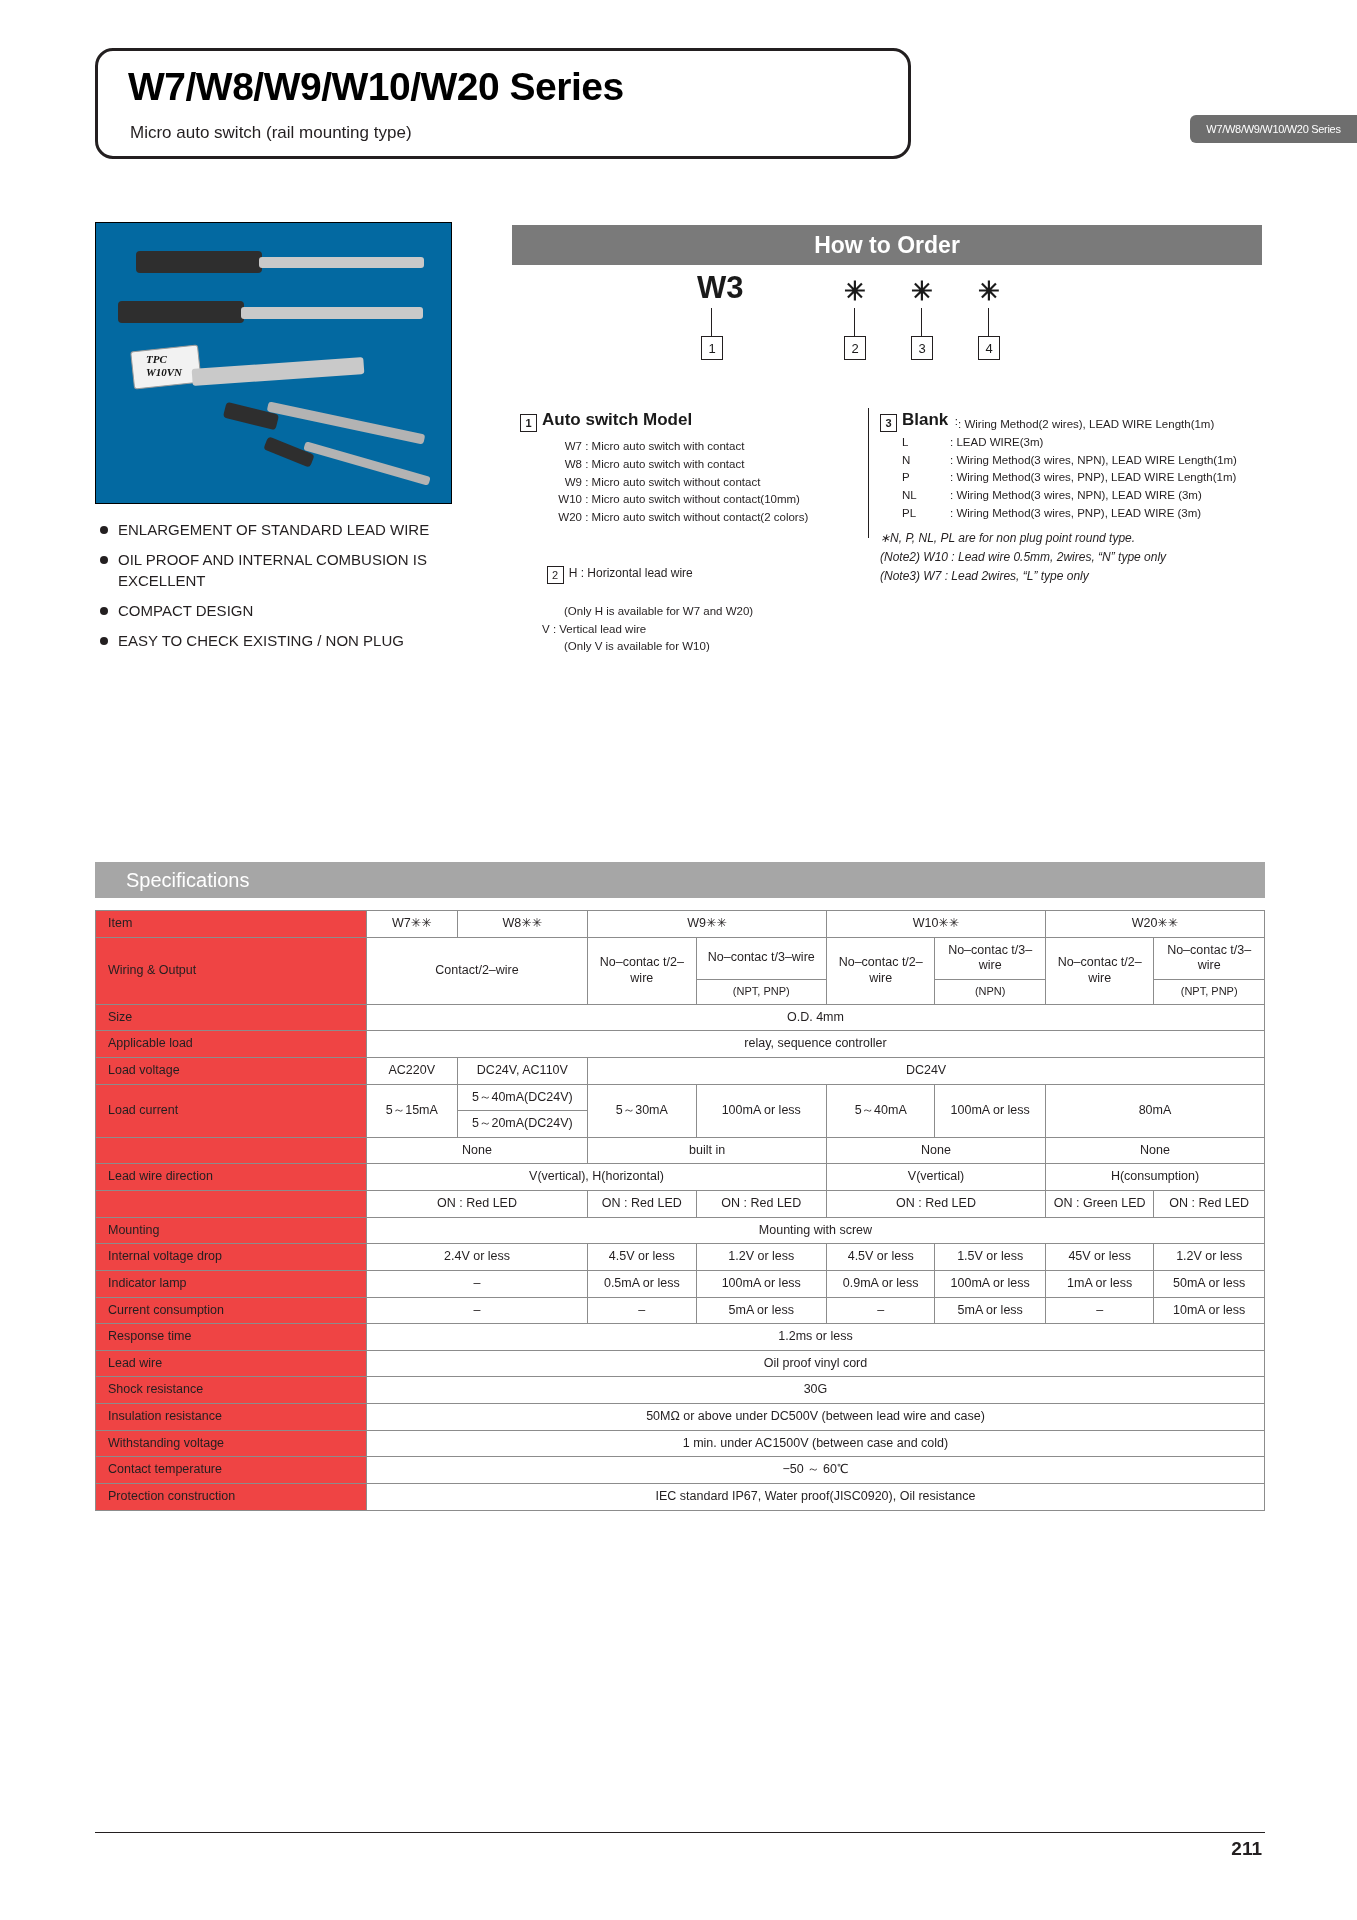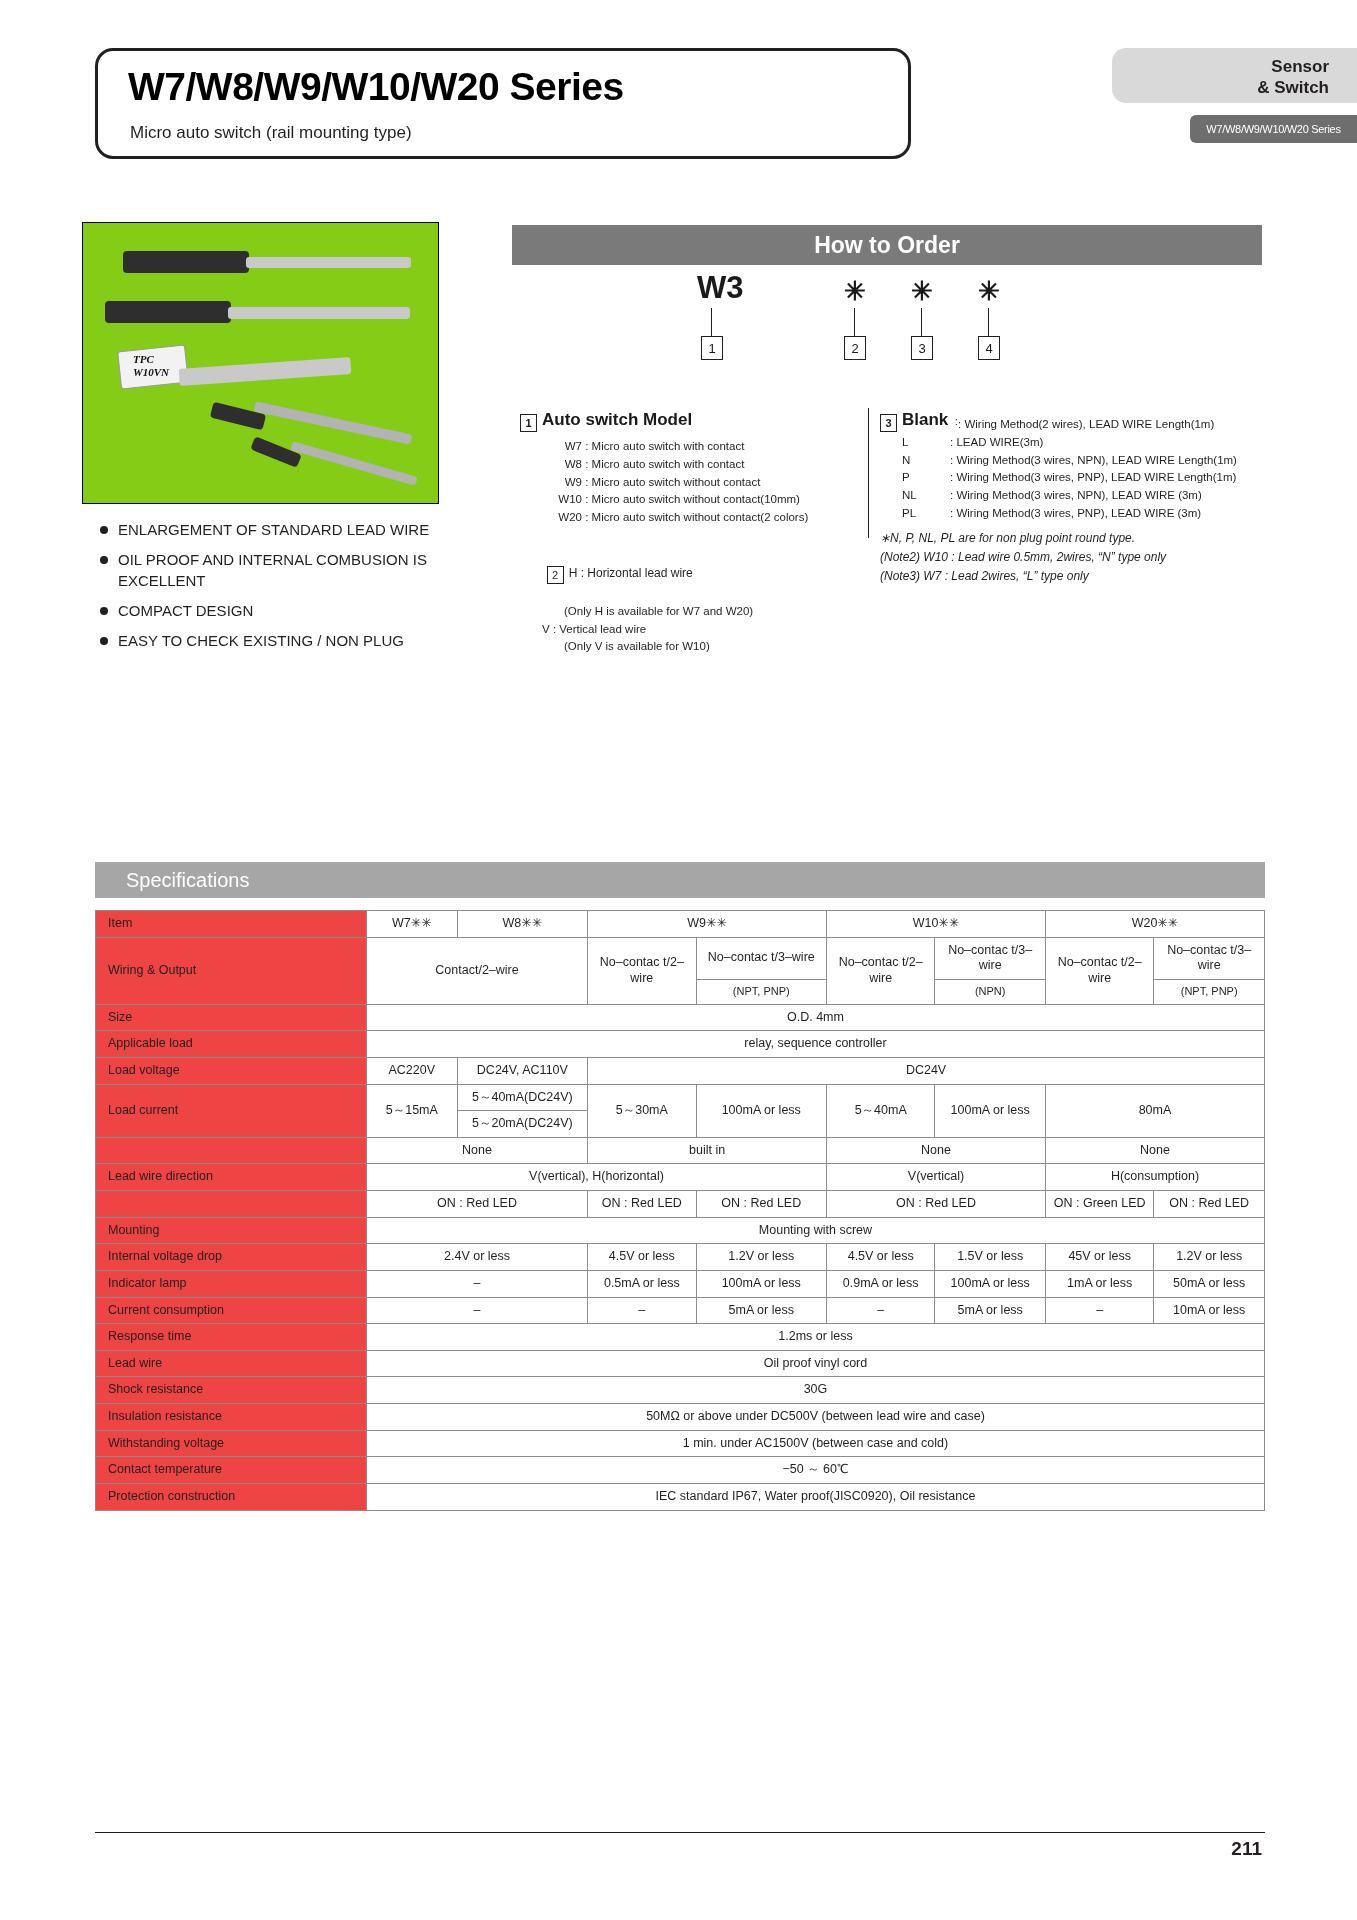--- a/index.html
+++ b/index.html
@@ -33,22 +33,22 @@
   .corner-tab span.l2{font-weight:bold;}
   .corner-strip{
     position:absolute;right:0;top:115px;width:167px;height:28px;
     background:#6e6e6e;border-radius:6px 0 0 6px;
     color:#fff;font-size:11px;display:flex;align-items:center;justify-content:center;
     letter-spacing:-0.3px;
   }
 
   
   .photo{
-    position:absolute;left:82px;top:222px;width:355px;height:280px;
-    border:1px solid #000;background:#84cc16;overflow:hidden;
+    position:absolute;left:95px;top:222px;width:355px;height:280px;
+    border:1px solid #000;background:#0369a1;overflow:hidden;
   }
   .sw{position:absolute;background:#2e2e2e;border-radius:4px;}
   .lead{position:absolute;background:#c9c9c9;border-radius:3px;}
   .lead.dark{background:#b3b3b3;}
   .whitebody{
     position:absolute;background:#f2f2f2;border:1px solid #9a9a9a;border-radius:3px;
   }
   .tpc-label{
     position:absolute;font-family:"Liberation Serif",serif;font-style:italic;
     font-weight:bold;font-size:11px;color:#111;line-height:1.15;
@@ -126,24 +126,20 @@
 </head>
 <body>
 
 <div class="page">
 
   <div class="title-box">
     <div class="title-main">W7/W8/W9/W10/W20 Series</div>
     <div class="title-sub">Micro auto switch (rail mounting type)</div>
   </div>
 
-  <div class="corner-tab">
-    <span style="padding-top:8px;">Sensor</span>
-    <span class="l2">&amp; Switch</span>
-  </div>
   <div class="corner-strip">W7/W8/W9/W10/W20 Series</div>
 
   <div class="photo">
     <div class="sw" style="left:40px;top:28px;width:126px;height:22px;"></div>
     <div class="lead" style="left:163px;top:34px;width:165px;height:11px;"></div>
     <div class="sw" style="left:22px;top:78px;width:126px;height:22px;"></div>
     <div class="lead" style="left:145px;top:84px;width:182px;height:12px;"></div>
 
     <div class="whitebody" style="left:36px;top:125px;width:66px;height:36px;transform:rotate(-6deg);"></div>
     <div class="tpc-label" style="left:50px;top:130px;">

